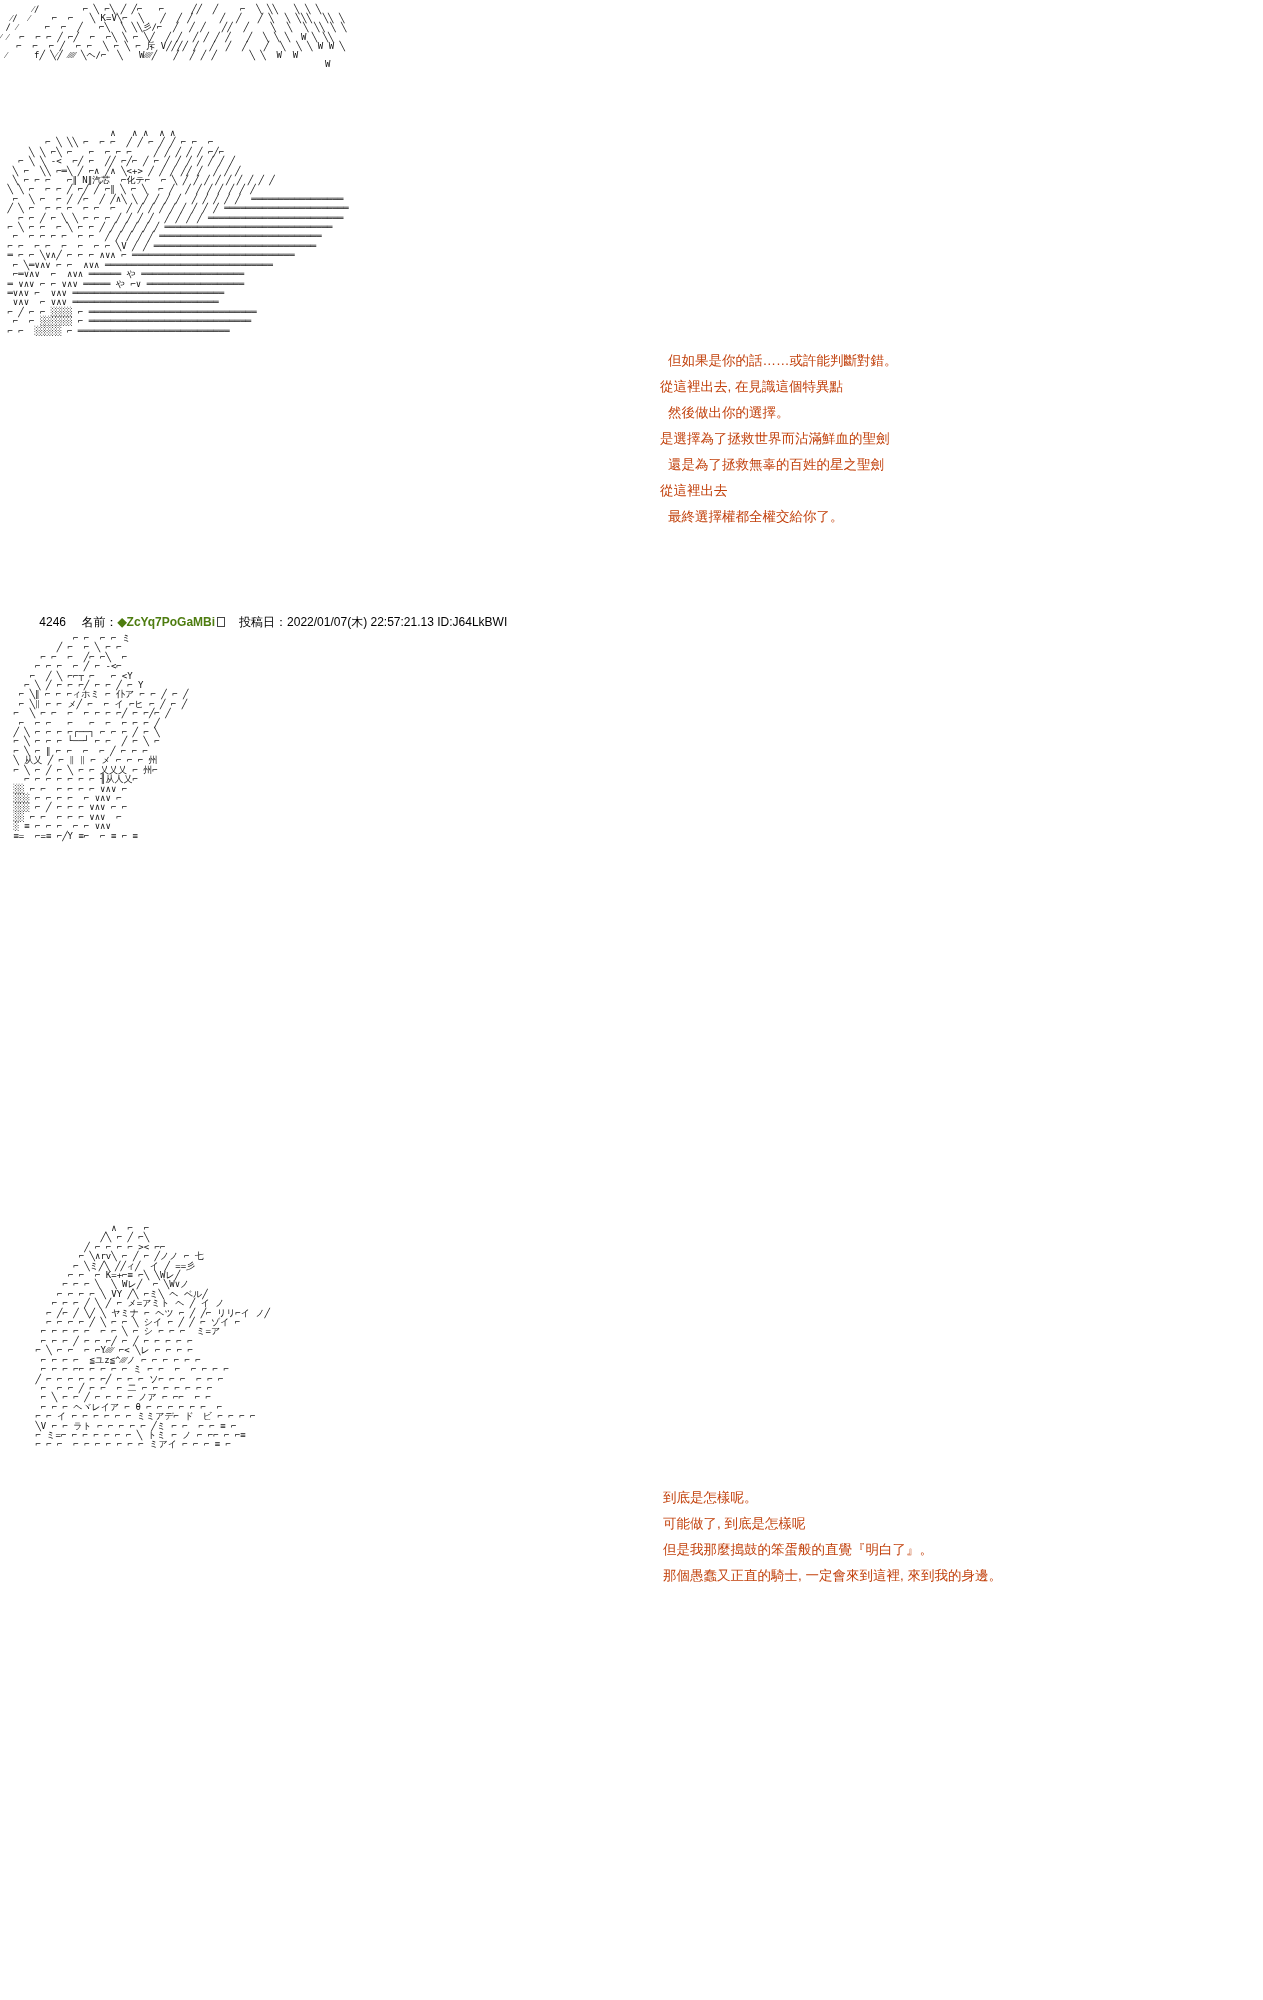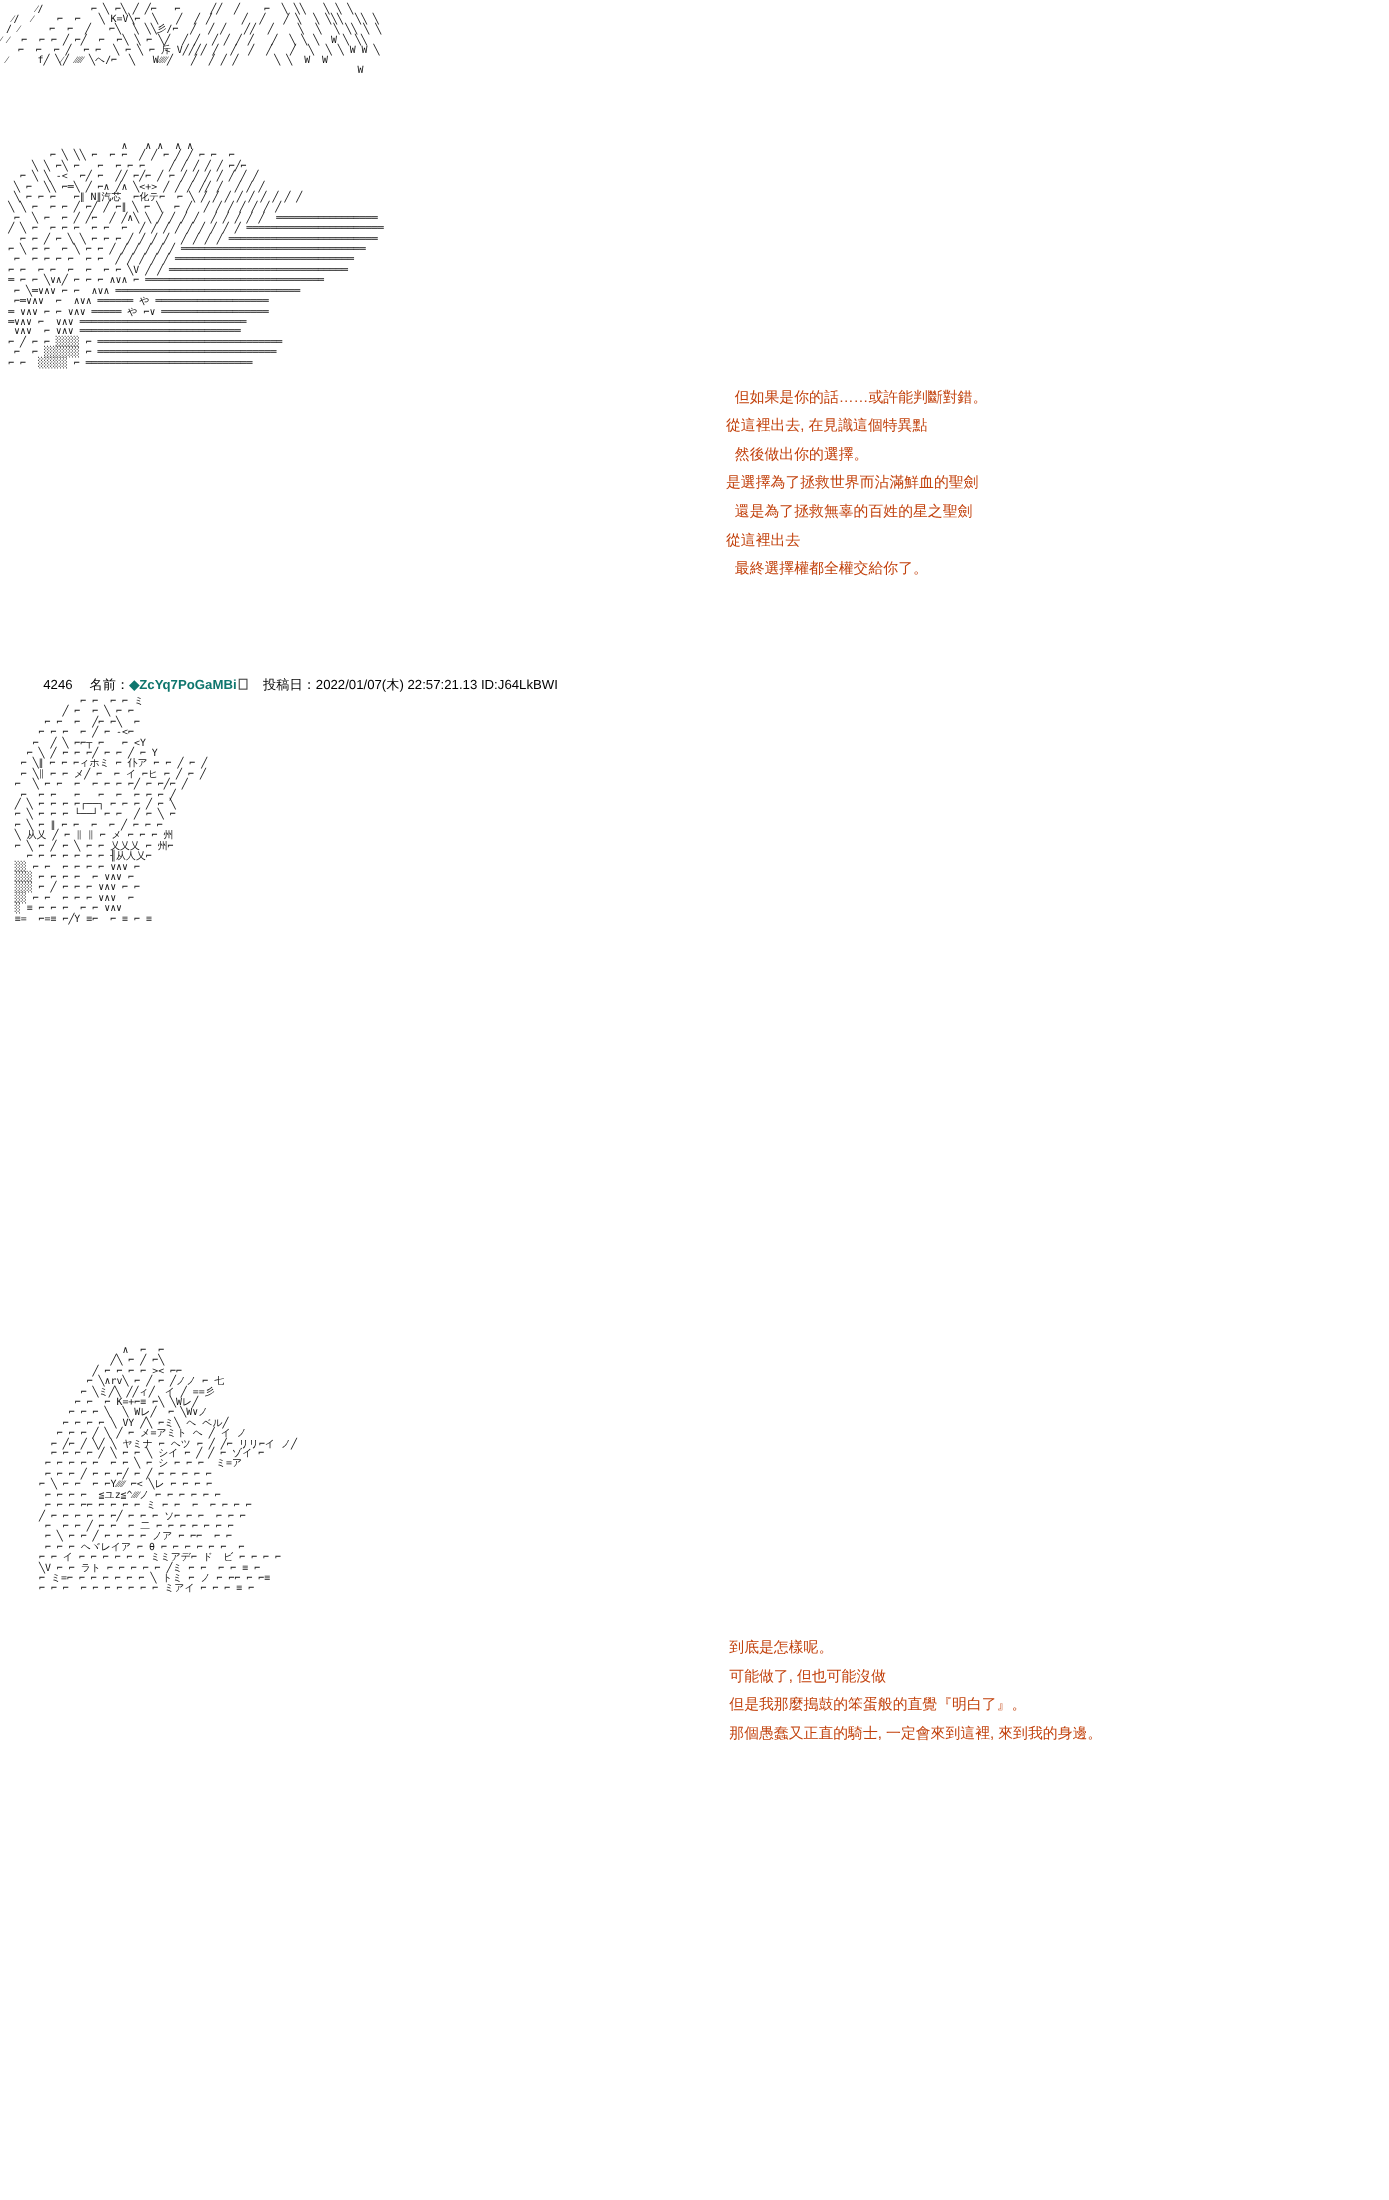--- a/index.html
+++ b/index.html
@@ -77,21 +77,21 @@
     position: absolute;
     left: 4px;
     top: 598px;
     font-size: 12px;
     line-height: 16px;
     color: #000000;
     white-space: pre;
   }
   .post-meta .num { color: #000000; margin-left: 22px; }
   .post-meta .name-label { color: #000000; margin-left: 12px; }
-  .post-meta .trip { color: #0f766e; font-weight: bold; }
+  .post-meta .trip { color: #4d7c0f; font-weight: bold; }
   .post-meta .boxglyph {
     display: inline-block;
     border: 1px solid #444;
     width: 8px;
     height: 10px;
     vertical-align: -1px;
     margin: 0 2px;
   }
 </style>
 </head>
@@ -188,18 +188,18 @@
   ⌐  ⌐ ⌐ ╱ ⌐ ⌐  ⌐ 二 ⌐ ⌐ ⌐ ⌐ ⌐ ⌐ ⌐
   ⌐ ╲ ⌐ ⌐ ╱ ⌐ ⌐ ⌐ ⌐ ノア ⌐ ⌐⌐  ⌐ ⌐
   ⌐ ⌐ ⌐ ヘヾレイア ⌐ θ ⌐ ⌐ ⌐ ⌐ ⌐ ⌐  ⌐
  ⌐ ⌐ イ ⌐ ⌐ ⌐ ⌐ ⌐ ⌐ ミミアデ⌐ ドゞビ ⌐ ⌐ ⌐ ⌐
  ╲V ⌐ ⌐ ラト ⌐ ⌐ ⌐ ⌐ ⌐ ╱ミ ⌐ ⌐  ⌐ ⌐ ≡ ⌐
  ⌐ ミ=⌐ ⌐ ⌐ ⌐ ⌐ ⌐ ⌐ ╲ トミ ⌐ ノ ⌐ ⌐⌐ ⌐ ⌐≡
  ⌐ ⌐ ⌐  ⌐ ⌐ ⌐ ⌐ ⌐ ⌐ ⌐ ミアイ ⌐ ⌐ ⌐ ≡ ⌐</pre>
 
   <div class="dialogue" id="dlg-3">
     <div class="line">到底是怎樣呢。</div>
-    <div class="line">可能做了, 但也可能沒做</div>
+    <div class="line">可能做了, 到底是怎樣呢</div>
     <div class="line">但是我那麼搗鼓的笨蛋般的直覺『明白了』。</div>
     <div class="line">那個愚蠢又正直的騎士, 一定會來到這裡, 來到我的身邊。</div>
   </div>
 
 </div>
 
 </body></html>

